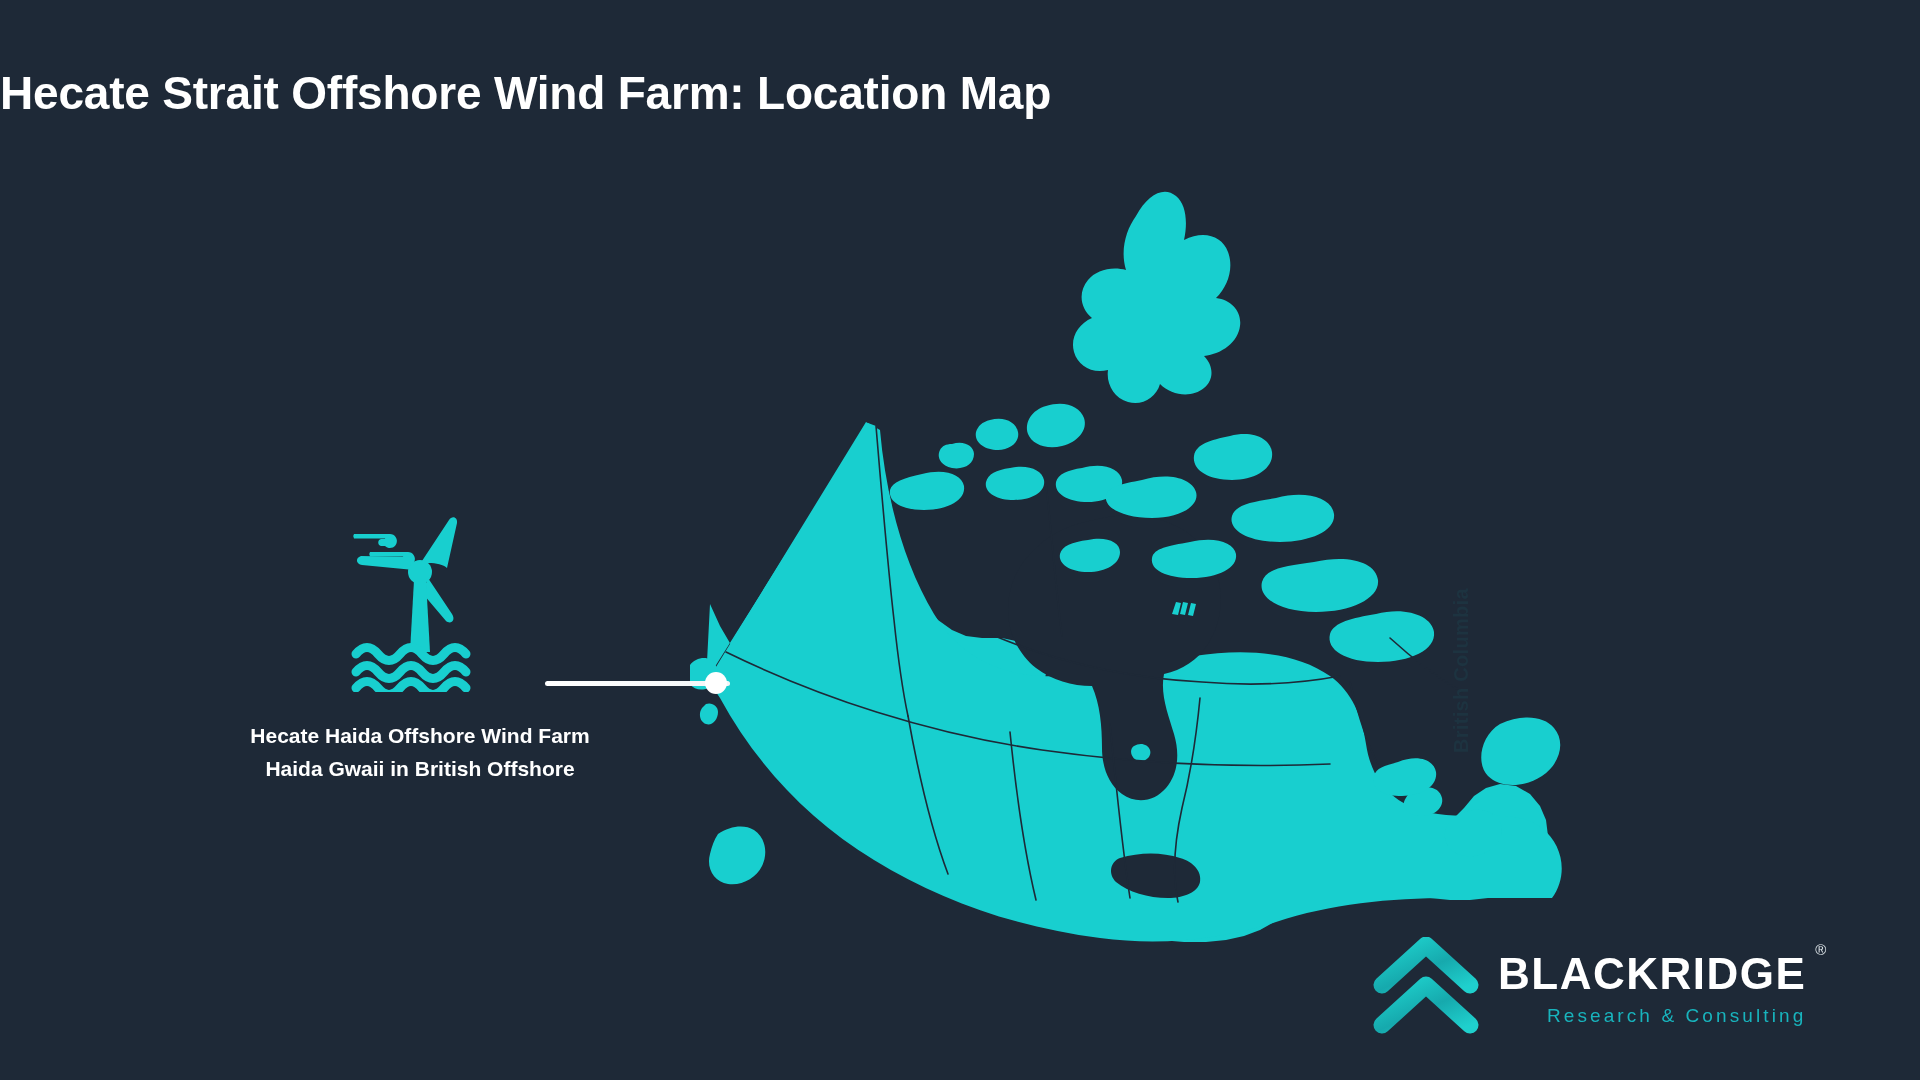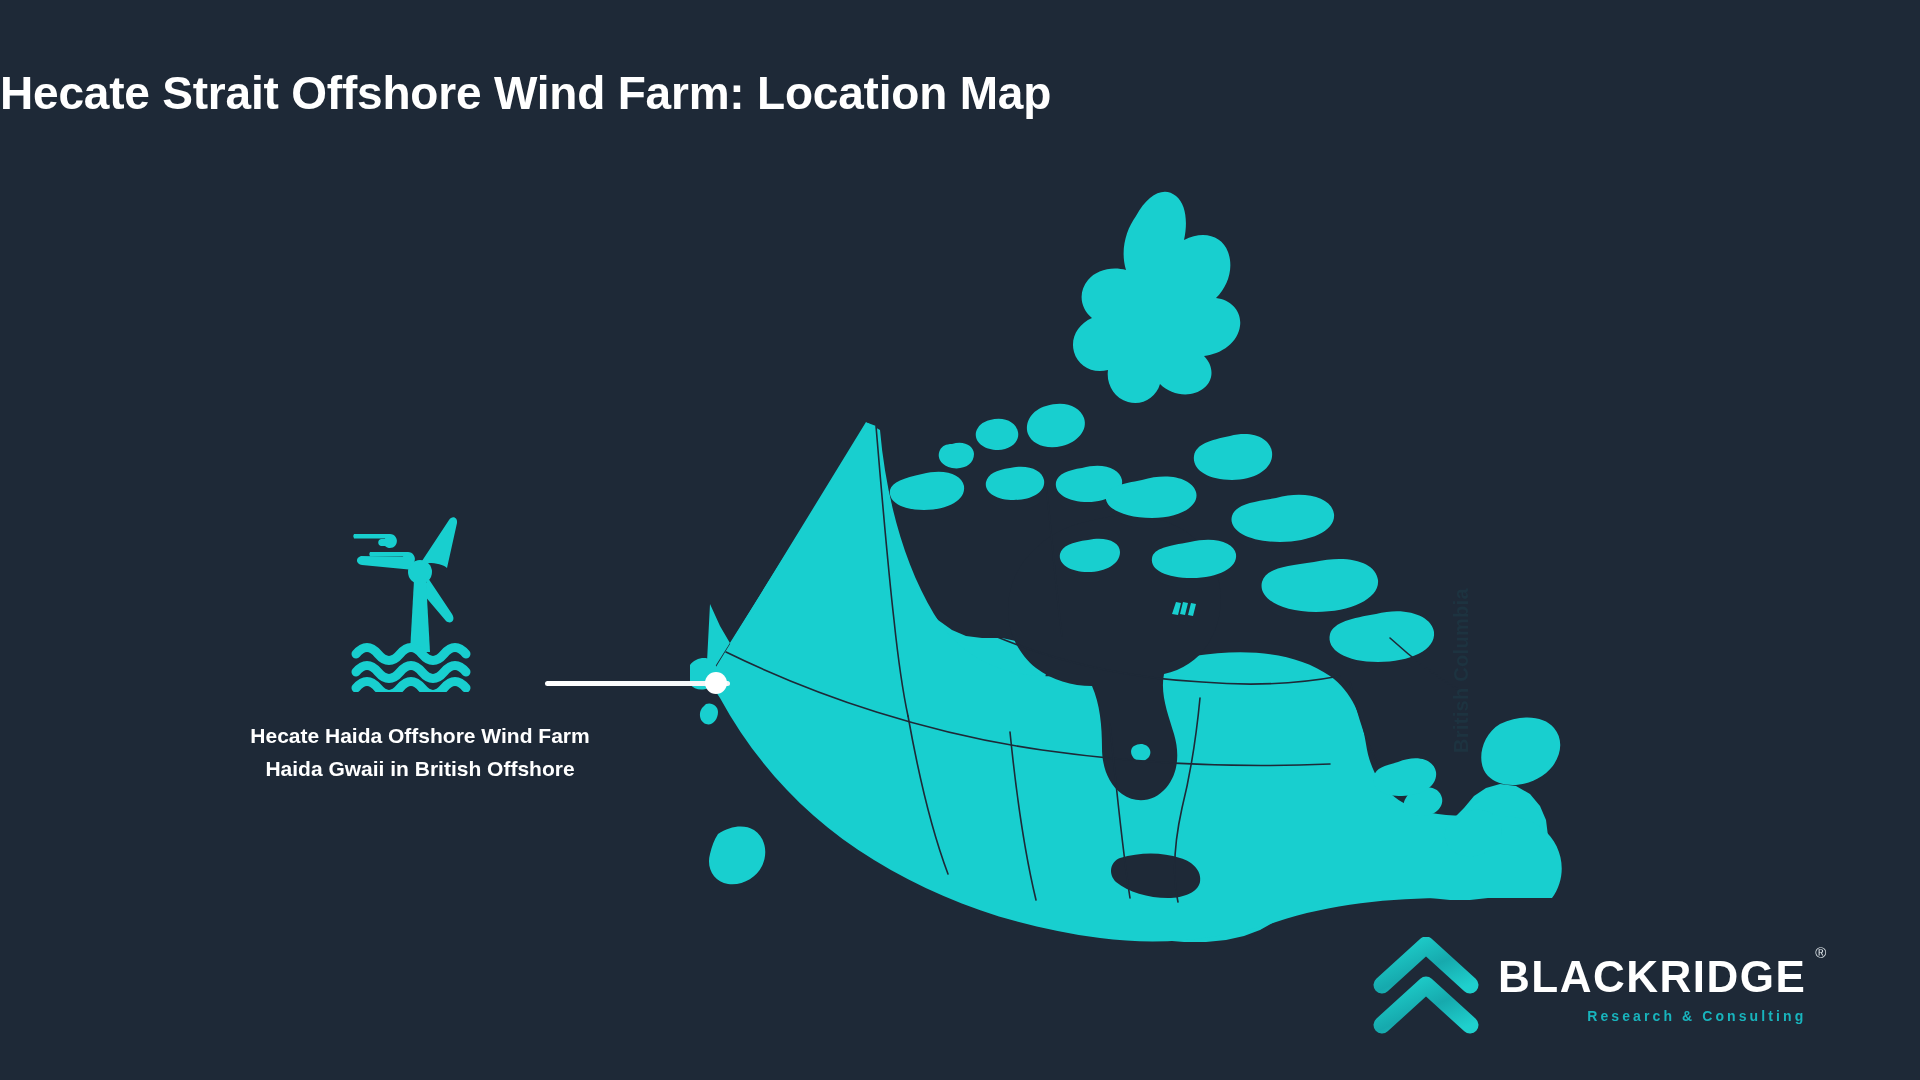--- a/index.html
+++ b/index.html
@@ -104,22 +104,22 @@
   }
   #logo-reg{
     position:absolute;
     right:-20px;top:-6px;
     color:#dfe6ea;
     font-size:15px;
     line-height:1;
   }
   #logo-tagline{
     color:#18b4bd;
-    font-size:14px;
-    font-weight:bold;
+    font-size:19px;
+    font-weight:normal;
     letter-spacing:3.1px;
     text-align:right;
     margin-top:9px;
   }
 </style>
 </head>
 <body>
 
 <div class="stage">
 

